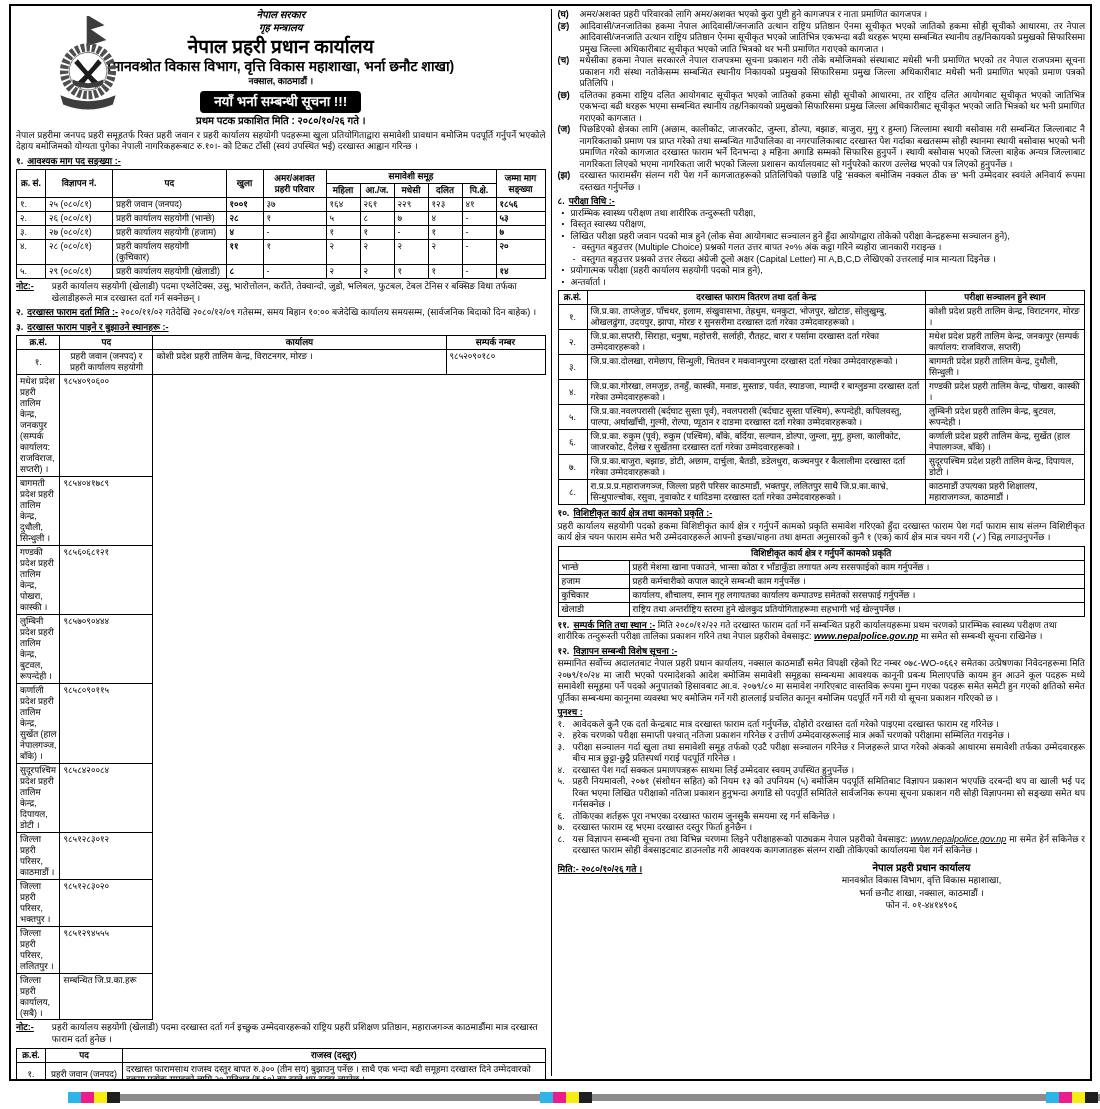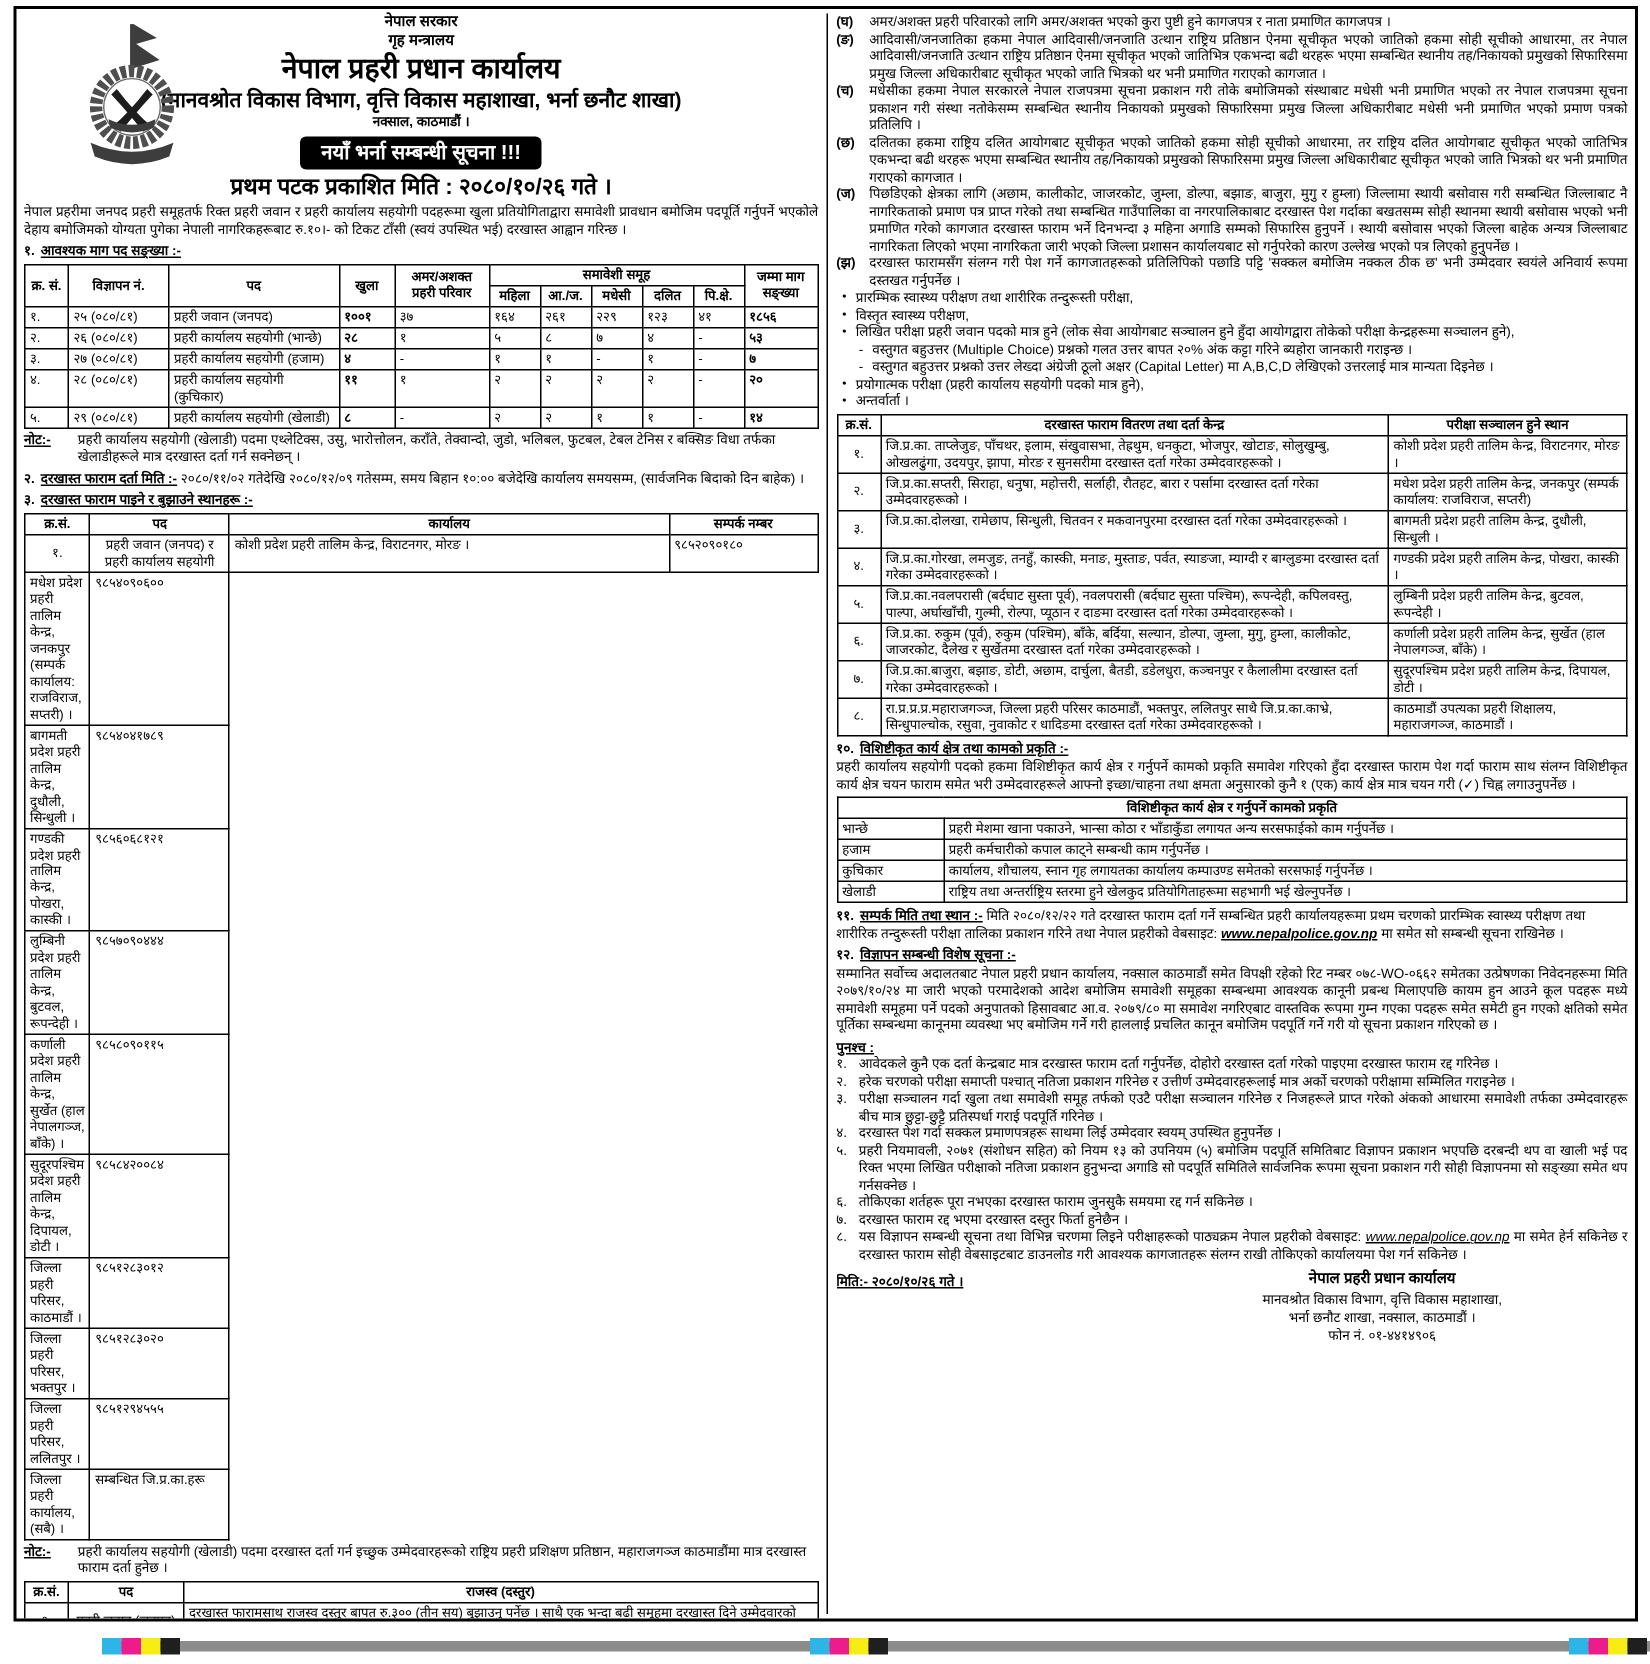--- a/index.html
+++ b/index.html
@@ -11,27 +11,27 @@
     position:absolute;left:9px;top:4px;width:1083px;height:1077px;
     border:2px solid #000;box-sizing:border-box;padding:3px 5px;overflow:hidden;display:flex;
   }
   .col{box-sizing:border-box;}
   .col-left{width:50%;padding-right:5px;}
   .col-right{width:50%;border-left:1px solid #000;padding-left:6px;}
 
   
   .hdr{position:relative;text-align:center;margin-bottom:2px;}
   .logo{position:absolute;left:26px;top:3px;width:92px;height:102px;}
-  .h-small{font-size:10px;font-weight:bold;}
+  .h-small{font-size:10px;font-weight:bold;font-style:italic;}
   .h-title{font-size:19px;font-weight:bold;line-height:1.15;margin:1px 0;}
   .h-sub{font-size:14px;font-weight:bold;}
   .h-addr{font-size:9px;font-weight:bold;}
   .banner{display:inline-block;background:#000;color:#fff;font-weight:bold;font-size:13.5px;
     padding:2px 14px 3px;border-radius:4px;margin:3px 0 2px;}
-  .pub{font-weight:bold;font-size:15px;}
+  .pub{font-weight:bold;font-size:10px;}
 
   .para{margin:1px 0;text-align:justify;}
   .sect{font-weight:bold;margin-top:3px;}
   .sect .sn{margin-right:4px;}
   .u{text-decoration:underline;}
   .b{font-weight:bold;}
   .plain{font-weight:normal;}
 
   table.tbl{width:100%;border-collapse:collapse;margin:2px 0;table-layout:auto;}
   .tbl th,.tbl td{border:1px solid #000;padding:1px 3px;vertical-align:top;text-align:left;
@@ -318,20 +318,23 @@
         <div class="doc-item">
         <span class="dk b">(ज)</span>
         <span class="dt">पिछडिएको क्षेत्रका लागि (अछाम, कालीकोट, जाजरकोट, जुम्ला, डोल्पा, बझाङ, बाजुरा, मुगु र हुम्ला) जिल्लामा स्थायी बसोवास गरी सम्बन्धित जिल्लाबाट नै नागरिकताको प्रमाण पत्र प्राप्त गरेको तथा सम्बन्धित गाउँपालिका वा नगरपालिकाबाट दरखास्त पेश गर्दाका बखतसम्म सोही स्थानमा स्थायी बसोवास भएको भनी प्रमाणित गरेको कागजात दरखास्त फाराम भर्ने दिनभन्दा ३ महिना अगाडि सम्मको सिफारिस हुनुपर्ने । स्थायी बसोवास भएको जिल्ला बाहेक अन्यत्र जिल्लाबाट नागरिकता लिएको भएमा नागरिकता जारी भएको जिल्ला प्रशासन कार्यालयबाट सो गर्नुपरेको कारण उल्लेख भएको पत्र लिएको हुनुपर्नेछ ।</span>
       </div>
         <div class="doc-item">
         <span class="dk b">(झ)</span>
         <span class="dt">दरखास्त फारामसँग संलग्न गरी पेश गर्ने कागजातहरूको प्रतिलिपिको पछाडि पट्टि 'सक्कल बमोजिम नक्कल ठीक छ' भनी उम्मेदवार स्वयंले अनिवार्य रूपमा दस्तखत गर्नुपर्नेछ ।</span>
       </div>
       </div>
 
+    <div class="sect">
+      <span class="sn">८.</span><span class="u">परीक्षा विधि :-</span>
+    </div>
     <div>
 
     <div class="b1">
         <span>प्रारम्भिक स्वास्थ्य परीक्षण तथा शारीरिक तन्दुरूस्ती परीक्षा,</span>
       </div>
         <div class="b1">
         <span>विस्तृत स्वास्थ्य परीक्षण,</span>
       </div>
         <div class="b1">
         <span>लिखित परीक्षा प्रहरी जवान पदको मात्र हुने (लोक सेवा आयोगबाट सञ्चालन हुने हुँदा आयोगद्वारा तोकेको परीक्षा केन्द्रहरूमा सञ्चालन हुने),</span>

